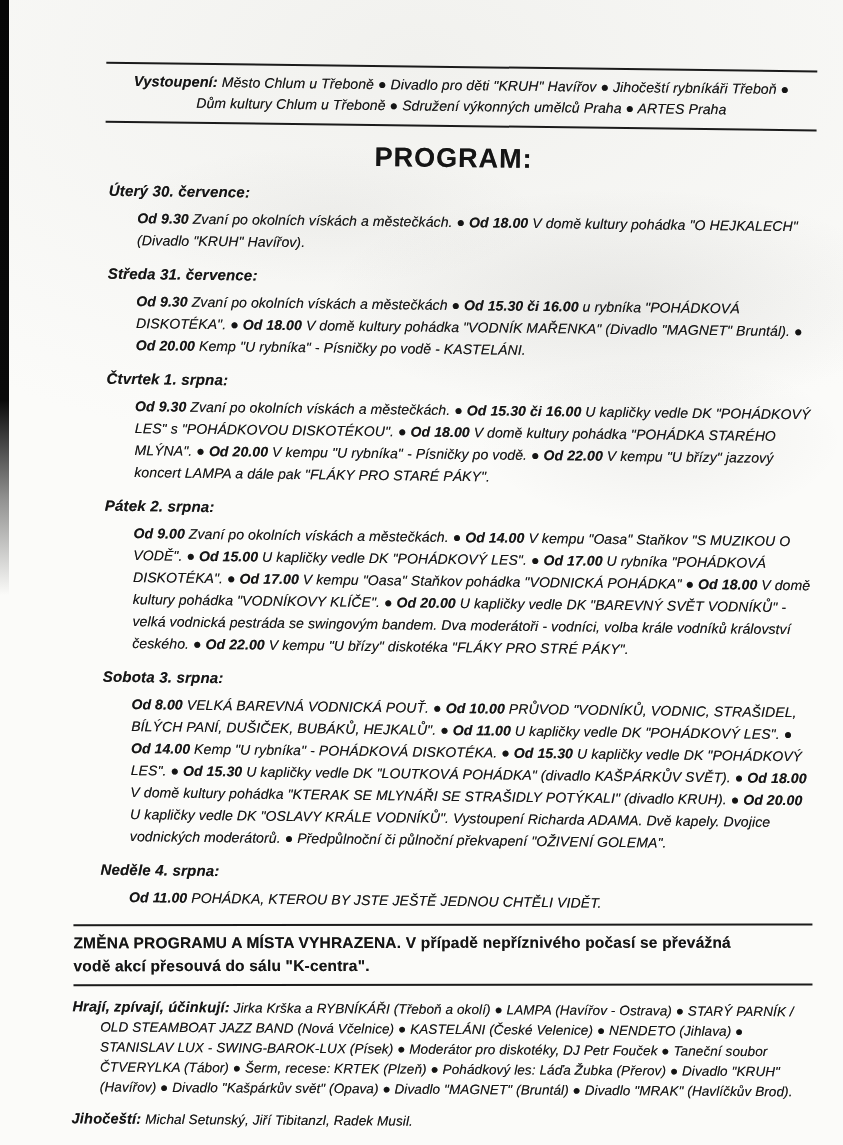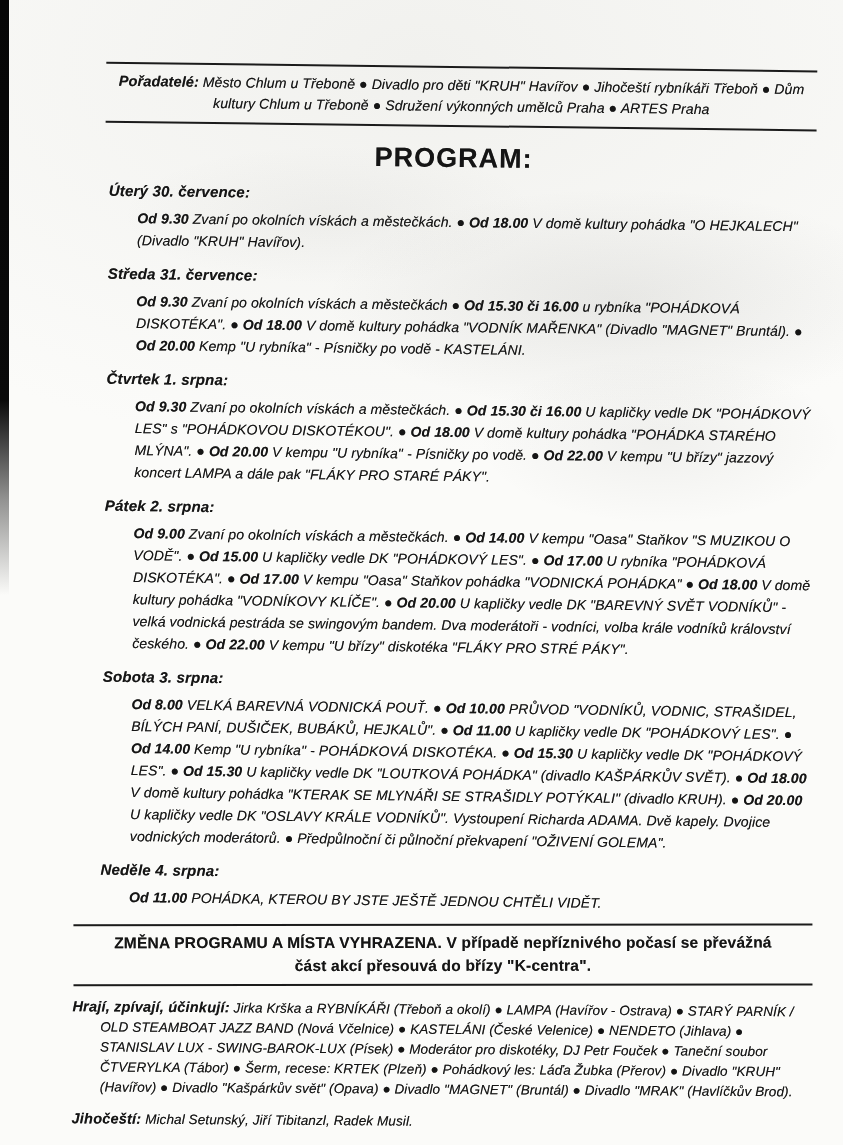--- a/index.html
+++ b/index.html
@@ -58,21 +58,20 @@
     margin:0 0 5px -2px;letter-spacing:.2px;
   }
   .day p{margin:0 0 0 27px;}
   .day p b, .credit b{font-weight:bold;}
   
   .notice{
     margin:6px 20px 0 84px;
     border-top:2px solid #1b1b1b;
     border-bottom:2px solid #1b1b1b;
     padding:5px 0 7px 0;
-    text-align:center;
     font-weight:bold;font-size:15.5px;line-height:23px;letter-spacing:.2px;
     transform:rotate(-.75deg);
   }
   .notice .l1{white-space:nowrap;}
   
   .credits{
     margin:13px 22px 0 84px;
     font-style:italic;font-size:13.5px;line-height:20px;letter-spacing:.1px;
     transform:rotate(-.3deg);
   }
@@ -82,21 +81,21 @@
 </style>
 </head>
 <body>
 
 <div class="paper">
   <div class="scan-edge"></div>
 
   <div class="doc">
 
     <div class="org">
-      <div class="org-inner"><b>Pořadatelé:</b><span> Město Chlum u Třeboně ● Divadlo pro děti "KRUH" Havířov ● Jihočeští rybníkáři Třeboň ● Dům kultury Chlum u Třeboně ● Sdružení výkonných umělců Praha ● ARTES Praha</span>
+      <div class="org-inner"><b>Vystoupení:</b><span> Město Chlum u Třeboně ● Divadlo pro děti "KRUH" Havířov ● Jihočeští rybníkáři Třeboň ● Dům kultury Chlum u Třeboně ● Sdružení výkonných umělců Praha ● ARTES Praha</span>
       </div>
     </div>
 
     <div class="title">PROGRAM:</div>
 
     <div class="days">
         <div class="day">
           <h2>Úterý 30. července:</h2>
           <p><b>Od 9.30</b> Zvaní po okolních vískách a městečkách. ● <b>Od 18.00</b> V domě kultury pohádka "O HEJKALECH" (Divadlo "KRUH" Havířov).</p>
         </div>
@@ -117,21 +116,21 @@
           <p><b>Od 8.00</b> VELKÁ BAREVNÁ VODNICKÁ POUŤ. ● <b>Od 10.00</b> PRŮVOD "VODNÍKŮ, VODNIC, STRAŠIDEL, BÍLÝCH PANÍ, DUŠIČEK, BUBÁKŮ, HEJKALŮ". ● <b>Od 11.00</b> U kapličky vedle DK "POHÁDKOVÝ LES". ● <b>Od 14.00</b> Kemp "U rybníka" - POHÁDKOVÁ DISKOTÉKA. ● <b>Od 15.30</b> U kapličky vedle DK "POHÁDKOVÝ LES". ● <b>Od 15.30</b> U kapličky vedle DK "LOUTKOVÁ POHÁDKA" (divadlo KAŠPÁRKŮV SVĚT). ● <b>Od 18.00</b> V domě kultury pohádka "KTERAK SE MLYNÁŘI SE STRAŠIDLY POTÝKALI" (divadlo KRUH). ● <b>Od 20.00</b> U kapličky vedle DK "OSLAVY KRÁLE VODNÍKŮ". Vystoupení Richarda ADAMA. Dvě kapely. Dvojice vodnických moderátorů. ● Předpůlnoční či půlnoční překvapení "OŽIVENÍ GOLEMA".</p>
         </div>
         <div class="day">
           <h2>Neděle 4. srpna:</h2>
           <p><b>Od 11.00</b> POHÁDKA, KTEROU BY JSTE JEŠTĚ JEDNOU CHTĚLI VIDĚT.</p>
         </div>
       </div>
 
     <div class="notice">
       <div class="l1">ZMĚNA PROGRAMU A MÍSTA VYHRAZENA. V případě nepříznivého počasí se převážná</div>
-      <div class="l2">část akcí přesouvá do břízy "K-centra".</div>
+      <div class="l2">vodě akcí přesouvá do sálu "K-centra".</div>
     </div>
 
     <div class="credits">
         <p class="credit"><b>Hrají, zpívají, účinkují:</b><span> Jirka Krška a RYBNÍKÁŘI (Třeboň a okolí) ● LAMPA (Havířov - Ostrava) ● STARÝ PARNÍK / OLD STEAMBOAT JAZZ BAND (Nová Včelnice) ● KASTELÁNI (České Velenice) ● NENDETO (Jihlava) ● STANISLAV LUX - SWING-BAROK-LUX (Písek) ● Moderátor pro diskotéky, DJ Petr Fouček ● Taneční soubor ČTVERYLKA (Tábor) ● Šerm, recese: KRTEK (Plzeň) ● Pohádkový les: Láďa Žubka (Přerov) ● Divadlo "KRUH" (Havířov) ● Divadlo "Kašpárkův svět" (Opava) ● Divadlo "MAGNET" (Bruntál) ● Divadlo "MRAK" (Havlíčkův Brod).</span></p>
         <p class="credit single"><b>Jihočeští:</b><span> Michal Setunský, Jiří Tibitanzl, Radek Musil.</span></p>
         <p class="credit single"><b>Scény:</b><span> Kemp u Rybníka, Kemp Oasa, Kemp u Břízy, Dům kultury, Scéna U kapličky - bokem DK.</span></p>
       </div>
 
   </div>
 </div>

